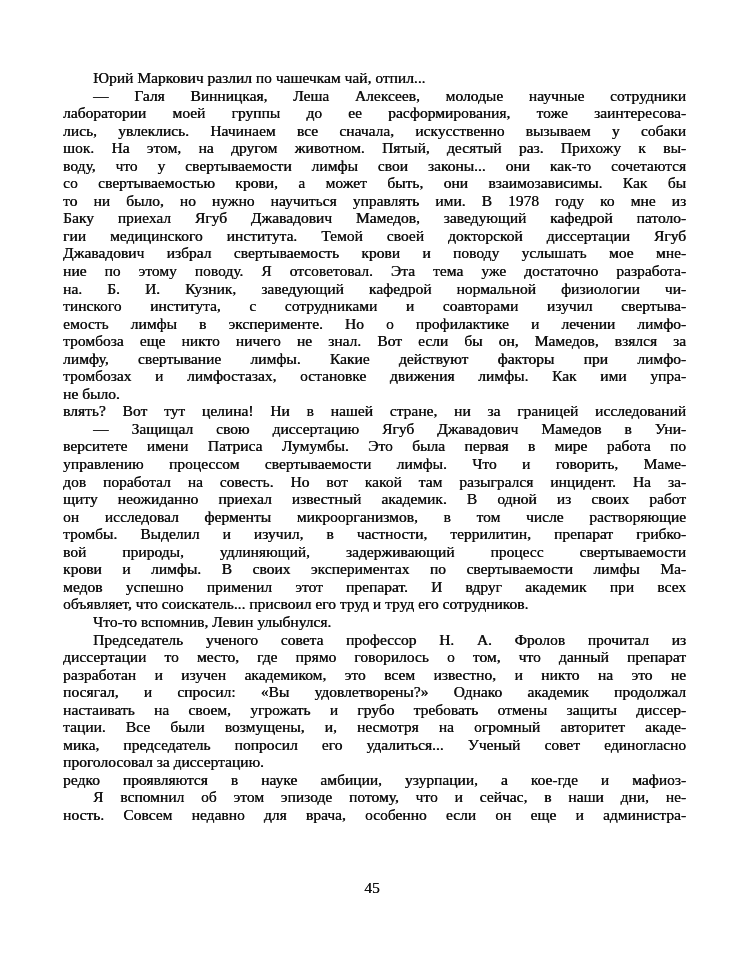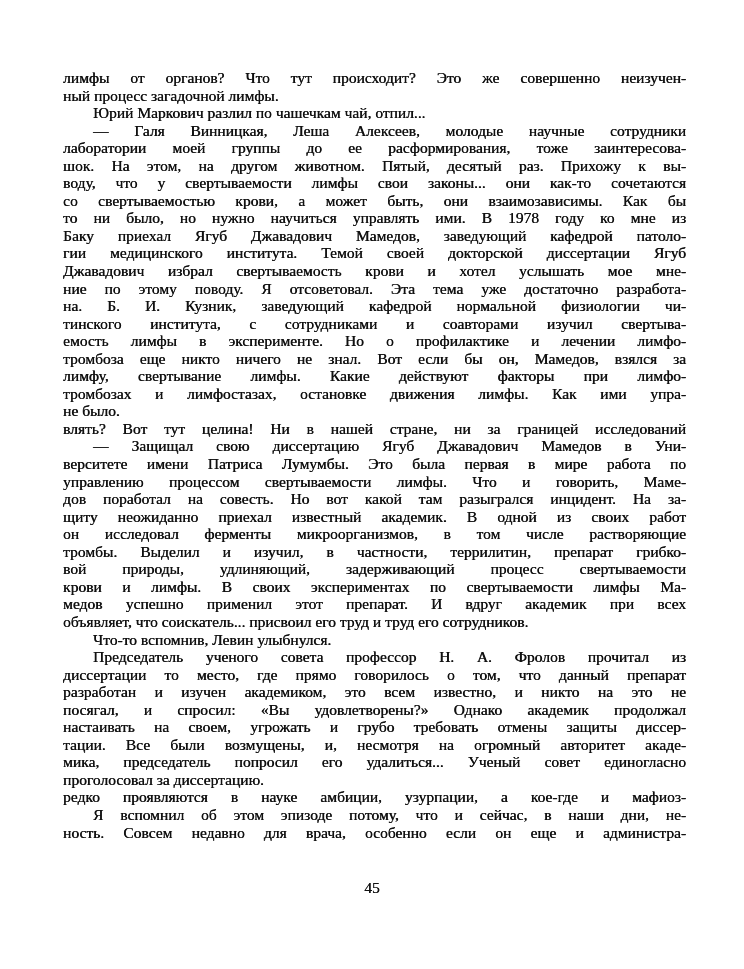--- a/index.html
+++ b/index.html
@@ -42,36 +42,33 @@
     text-align: center;
     text-shadow: 0.35px 0 0 currentColor;
   }
 </style>
 </head>
 <body>
 
 <div class="book-page">
   <div class="text-block">
       <div class="para">
-        <div class="line">лимфы от органов? Что тут происходит? Это же совершенно неизучен-</div>
-        <div class="line end">ный процесс загадочной лимфы.</div>
-      </div>
-      <div class="para">
         <div class="line first end">Юрий Маркович разлил по чашечкам чай, отпил...</div>
       </div>
       <div class="para">
         <div class="line first">— Галя Винницкая, Леша Алексеев, молодые научные сотрудники</div>
         <div class="line">лаборатории моей группы до ее расформирования, тоже заинтересова-</div>
+        <div class="line">лись, увлеклись. Начинаем все сначала, искусственно вызываем у собаки</div>
         <div class="line">шок. На этом, на другом животном. Пятый, десятый раз. Прихожу к вы-</div>
         <div class="line">воду, что у свертываемости лимфы свои законы... они как-то сочетаются</div>
         <div class="line">со свертываемостью крови, а может быть, они взаимозависимы. Как бы</div>
         <div class="line">то ни было, но нужно научиться управлять ими. В 1978 году ко мне из</div>
         <div class="line">Баку приехал Ягуб Джавадович Мамедов, заведующий кафедрой патоло-</div>
         <div class="line">гии медицинского института. Темой своей докторской диссертации Ягуб</div>
-        <div class="line">Джавадович избрал свертываемость крови и хотел услышать мое мне-</div>
+        <div class="line">Джавадович избрал свертываемость крови и поводу услышать мое мне-</div>
         <div class="line">ние по этому поводу. Я отсоветовал. Эта тема уже достаточно разработа-</div>
         <div class="line">на. Б. И. Кузник, заведующий кафедрой нормальной физиологии чи-</div>
         <div class="line">тинского института, с сотрудниками и соавторами изучил свертыва-</div>
         <div class="line">емость лимфы в эксперименте. Но о профилактике и лечении лимфо-</div>
         <div class="line">тромбоза еще никто ничего не знал. Вот если бы он, Мамедов, взялся за</div>
         <div class="line">лимфу, свертывание лимфы. Какие действуют факторы при лимфо-</div>
         <div class="line">тромбозах и лимфостазах, остановке движения лимфы. Как ими упра-</div>
         <div class="line end">не было.</div>
         <div class="line">влять? Вот тут целина! Ни в нашей стране, ни за границей исследований</div>
       </div>

